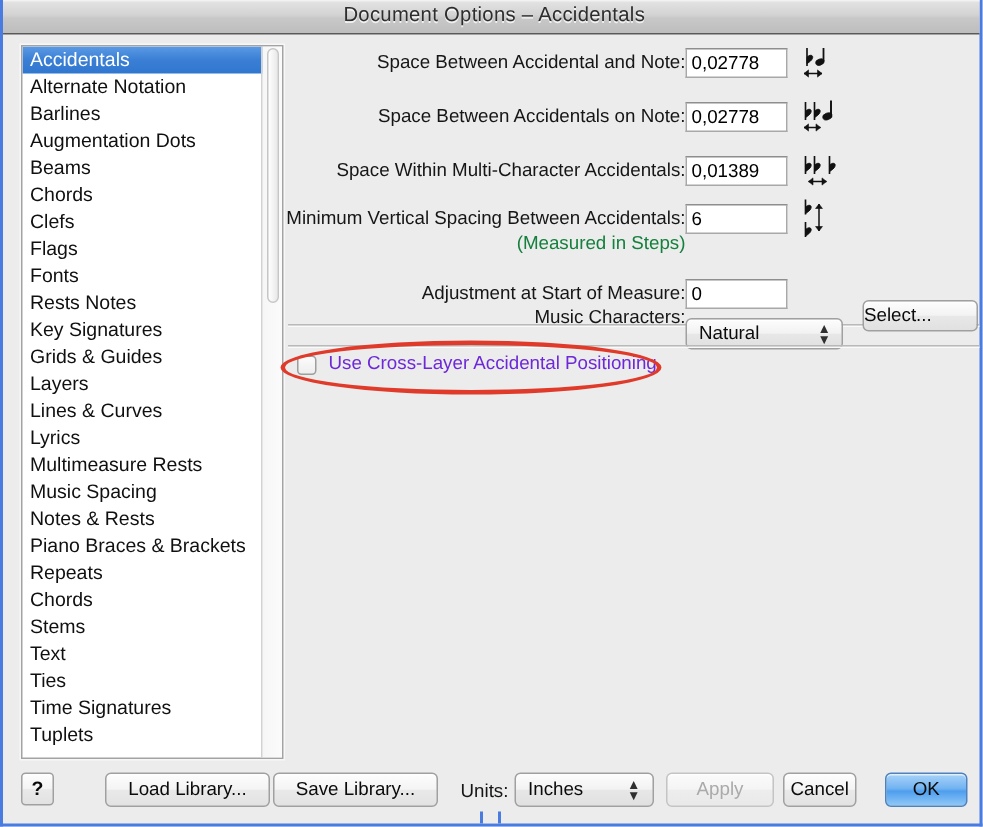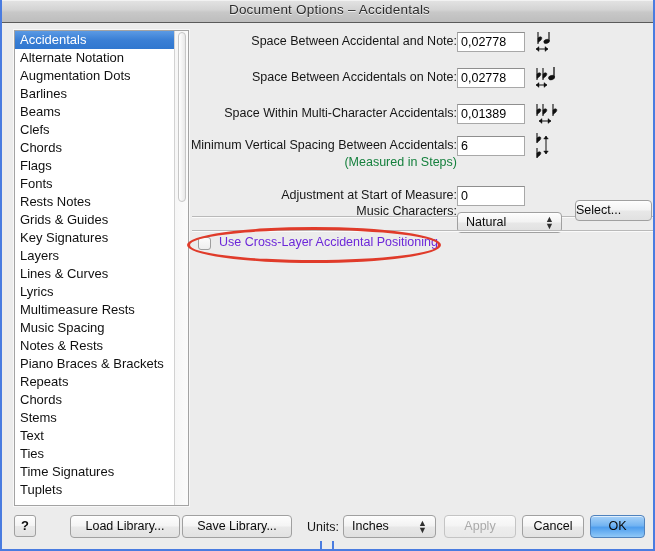--- a/index.html
+++ b/index.html
@@ -160,21 +160,21 @@
   #unitsselect .arrows{
     position:absolute;right:8px;top:4px;width:9px;height:15px;
     font-size:9px;line-height:7px;color:#2f2f2f;text-align:center;
   }
   #applybtn{
     left:442px;top:6px;width:72px;height:23px;line-height:21px;
     color:#aaaaaa;
     background:linear-gradient(to bottom,#fbfbfb 0%,#f4f4f4 48%,#ededed 52%,#e9e9e9 100%);
     border-color:#c4c4c4;
   }
-  #cancelbtn{left:520px;top:6px;width:62px;height:23px;line-height:21px;}
+  #cancelbtn{left:520px;top:6px;width:49px;height:23px;line-height:21px;}
   #okbtn{
     left:588px;top:6px;width:55px;height:23px;line-height:21px;
     background:linear-gradient(to bottom,#a8d2f8 0%,#73b4f2 45%,#4f9eee 55%,#8fc8f7 100%);
     border:1px solid #4f82bd;
     color:#0a0a0a;
   }
   #resize-notch{
     position:absolute;left:318px;top:541px;width:14px;height:10px;
     border:2px solid #4a7ce0;border-top:none;
     box-sizing:border-box;background:#ececec;
@@ -187,30 +187,30 @@
 
   <div id="titlebar">
     <div class="tl-hilite"></div>
     <div class="tl-text">Document Options – Accidentals</div>
   </div>
 
   <div id="listbox">
     <div id="listinner">
         <div class="litem sel"><span>Accidentals</span></div>
         <div class="litem"><span>Alternate Notation</span></div>
+        <div class="litem"><span>Barlines</span></div>
         <div class="litem"><span>Augmentation Dots</span></div>
-        <div class="litem"><span>Barlines</span></div>
         <div class="litem"><span>Beams</span></div>
+        <div class="litem"><span>Chords</span></div>
         <div class="litem"><span>Clefs</span></div>
-        <div class="litem"><span>Chords</span></div>
         <div class="litem"><span>Flags</span></div>
         <div class="litem"><span>Fonts</span></div>
         <div class="litem"><span>Rests Notes</span></div>
+        <div class="litem"><span>Key Signatures</span></div>
         <div class="litem"><span>Grids &amp; Guides</span></div>
-        <div class="litem"><span>Key Signatures</span></div>
         <div class="litem"><span>Layers</span></div>
         <div class="litem"><span>Lines &amp; Curves</span></div>
         <div class="litem"><span>Lyrics</span></div>
         <div class="litem"><span>Multimeasure Rests</span></div>
         <div class="litem"><span>Music Spacing</span></div>
         <div class="litem"><span>Notes &amp; Rests</span></div>
         <div class="litem"><span>Piano Braces &amp; Brackets</span></div>
         <div class="litem"><span>Repeats</span></div>
         <div class="litem"><span>Chords</span></div>
         <div class="litem"><span>Stems</span></div>

